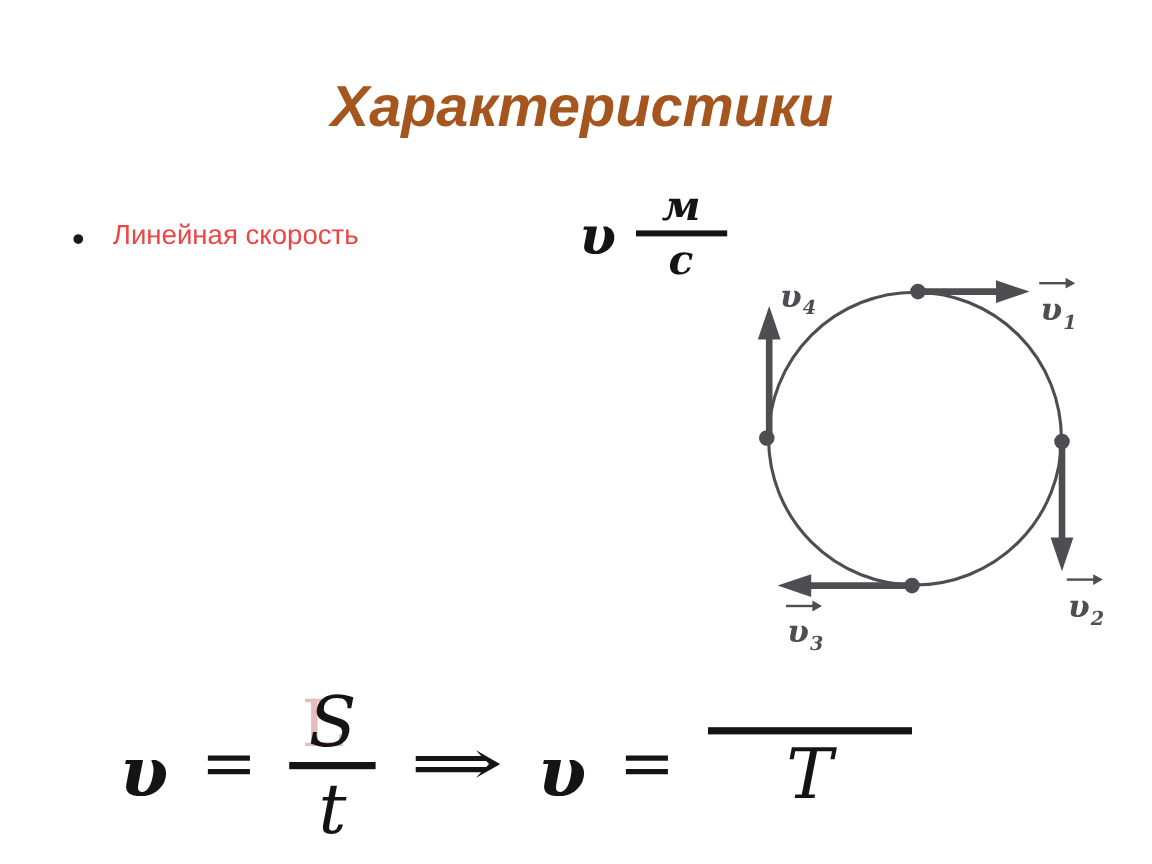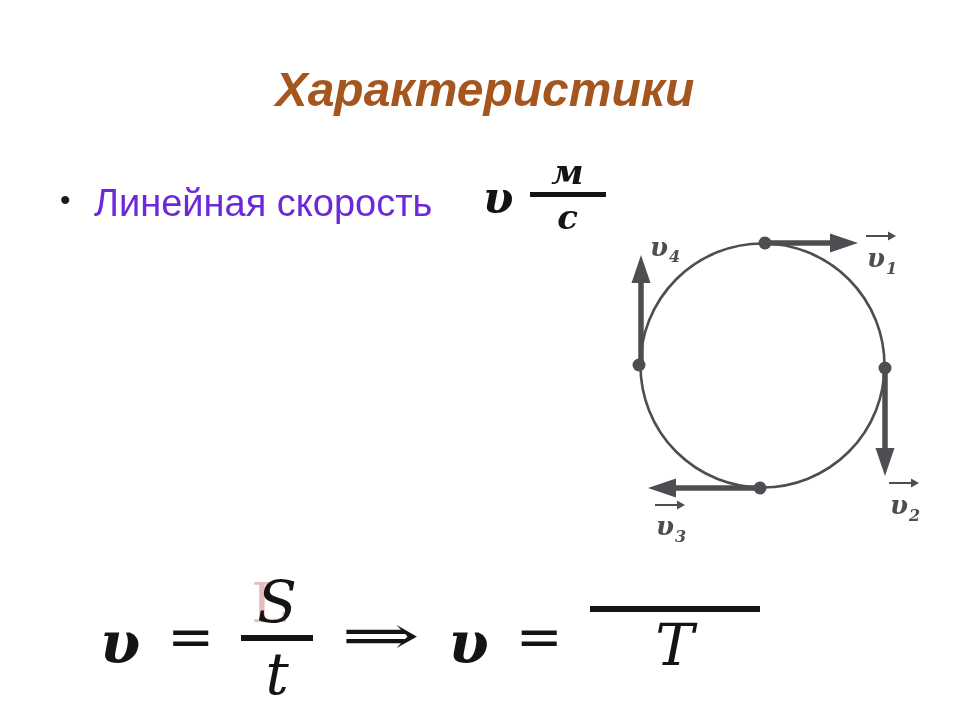--- a/index.html
+++ b/index.html
@@ -18,21 +18,21 @@
   }
 
   
   .bullet-row { position:absolute; top:183px; left:60px; }
   .bullet-marker {
     position:absolute; left:0px; top:2px;
     font-size:30px; color:#1a1a1a; line-height:1;
   }
   .bullet-text {
     position:absolute; left:34px; top:0px; white-space:nowrap;
-    font-size:38px; color:#6d28d9; line-height:1.1;
+    font-size:23px; color:#ef4444; line-height:1.1;
     font-family:"Liberation Sans", sans-serif;
   }
 
   
   .math { font-family:"DejaVu Serif", serif; font-style:italic; color:#141414; }
 
   
   .unit-formula {
     position:absolute; left:483px; top:146px; height:96px;
     display:flex; align-items:center; gap:16px;

